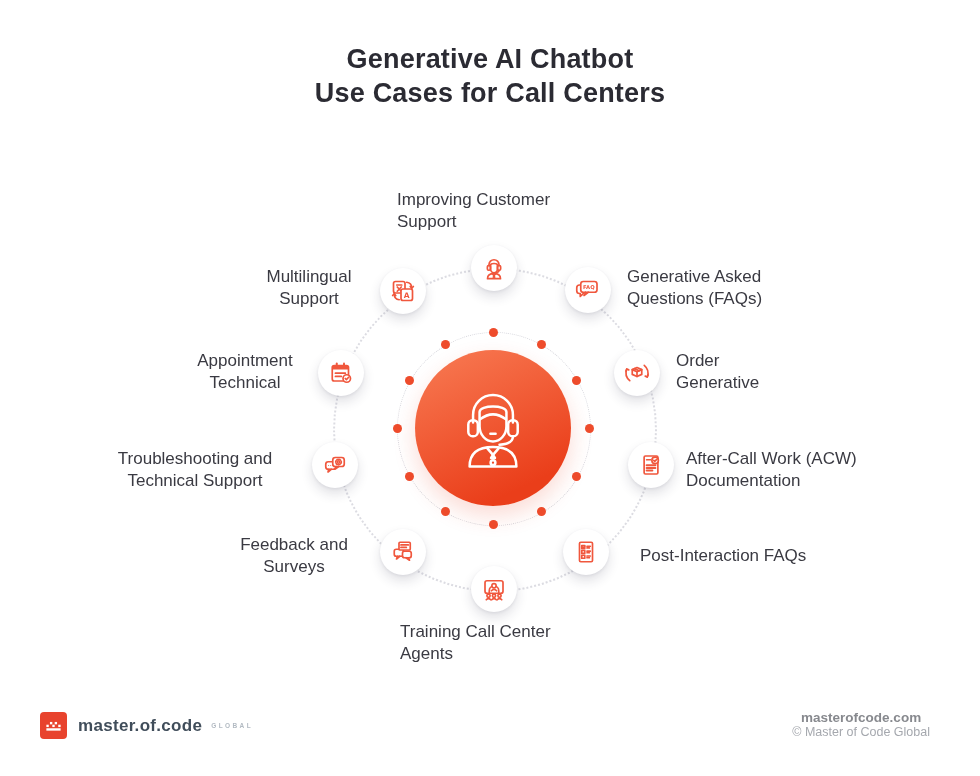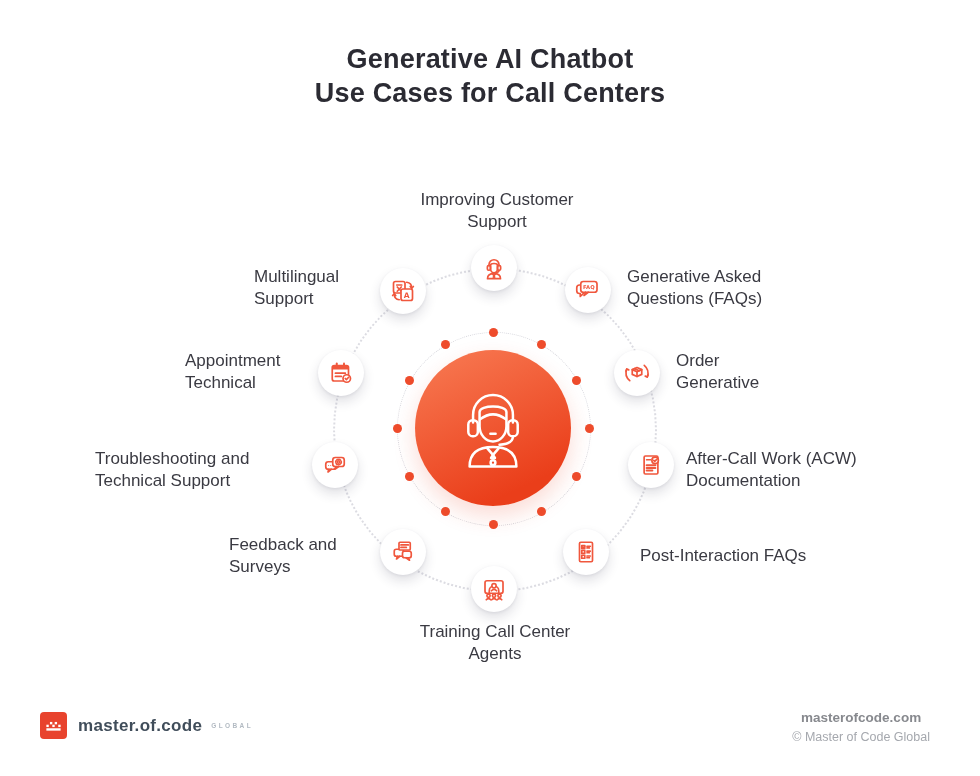--- a/index.html
+++ b/index.html
@@ -25,31 +25,31 @@
   .badge{position:absolute;width:46px;height:46px;border-radius:50%;background:#ffffff;
          box-shadow:0 6px 12px rgba(40,40,70,.14),0 1px 3px rgba(40,40,70,.08);
          display:flex;align-items:center;justify-content:center;z-index:3;}
   .badge svg{width:30px;height:30px;fill:none;stroke:#f0573d;stroke-width:1.35;
              stroke-linecap:round;stroke-linejoin:round;}
   .badge svg text{fill:#f0573d;stroke:none;font-family:"DejaVu Sans",sans-serif;font-weight:bold;}
   .wfill{fill:#ffffff;}
   .afill{fill:#f0573d;stroke:none;}
   
   .label{position:absolute;font-size:17px;line-height:22px;color:#3a3a42;z-index:3;}
-  .t-center{text-align:center}.t-right{text-align:left}.t-left{text-align:left}
+  .t-center{text-align:left}.t-right{text-align:center}.t-left{text-align:left}
   .nowrap{white-space:nowrap}
   
   .footer-left{position:absolute;left:40px;top:712px;display:flex;align-items:center;z-index:3;}
   .logo-square{width:27px;height:27px;border-radius:4px;background:#e8432d;
                display:flex;align-items:center;justify-content:center;}
   .brand{margin-left:11px;font-size:17px;font-weight:700;color:#404d5a;letter-spacing:.3px;}
   .brand-suffix{margin-left:9px;font-size:6.5px;font-weight:700;letter-spacing:2.4px;color:#b2bac2;}
   .footer-right{position:absolute;right:50px;top:710px;text-align:center;z-index:3;}
   .site{font-size:13.5px;font-weight:700;color:#87898e;cursor:pointer;}
-  .copyright{margin-top:5px;font-size:12.5px;color:#a5a8ae;}
+  .copyright{font-size:12.5px;color:#a5a8ae;}
 </style>
 </head>
 <body>
 
 <div id="canvas">
 
   <div class="title">
     <div>Generative AI Chatbot</div>
     <div>Use Cases for Call Centers</div>
   </div>

